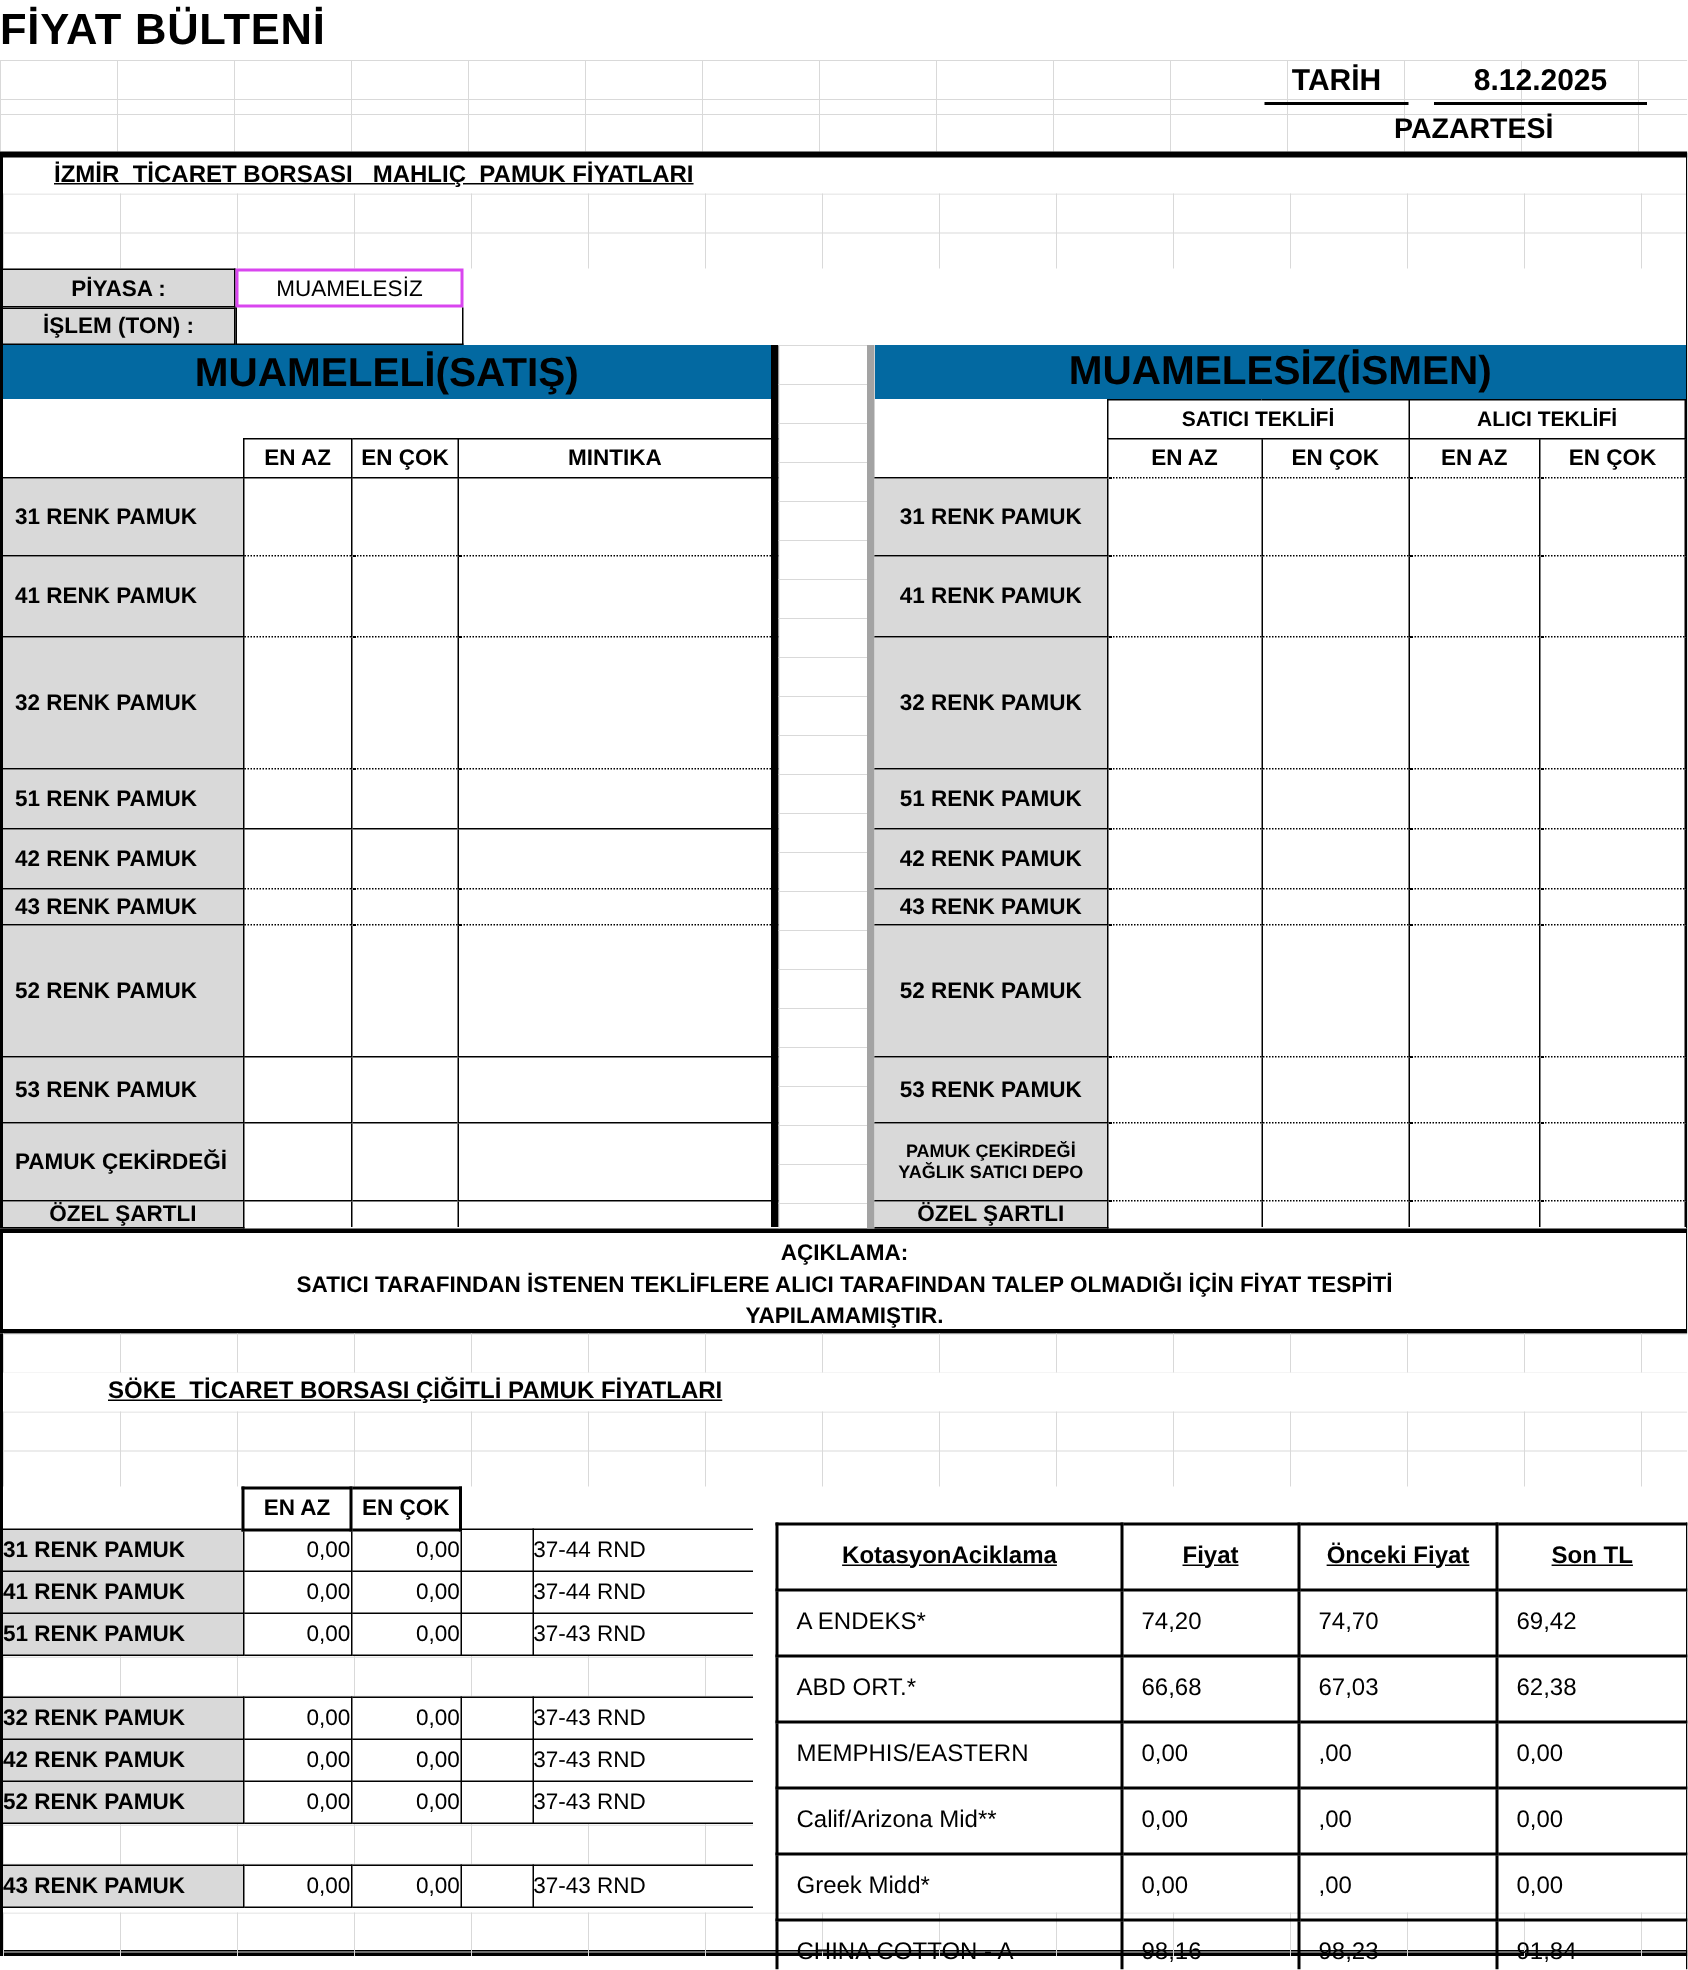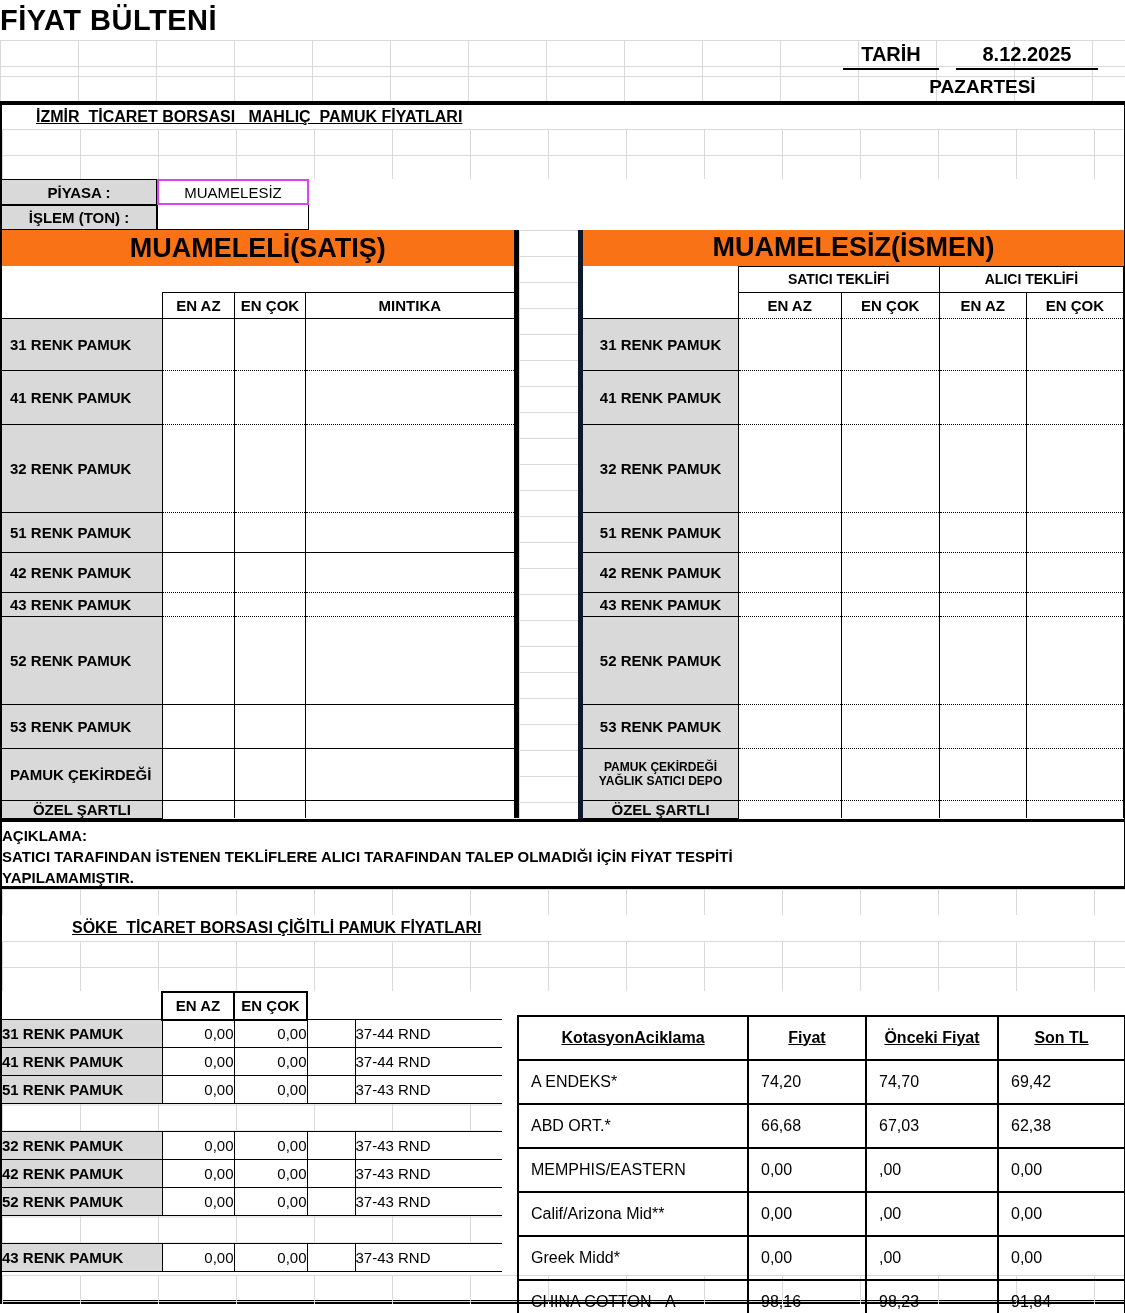--- a/index.html
+++ b/index.html
@@ -34,23 +34,23 @@
   .iz-islem  { height:25px; display:flex; }
   .gray-label { width:155px; background:#d9d9d9; border:1px solid #000; border-left:none;
     display:flex; align-items:center; justify-content:center; font-size:15px; font-weight:bold; }
   .white-val { width:152px; border:2px solid #d946ef; display:flex; align-items:center;
     justify-content:center; font-size:15px; }
   .white-val2 { width:152px; border-left:1px solid #000; border-right:1px solid #000; border-bottom:1px solid #000; }
   
   .tables { display:flex; }
   table.tbl { border-collapse:collapse; table-layout:fixed; }
   table.lt { width:518px; border-right:5px solid #000; }
-  table.rt { width:547px; border-left:5px solid #0f172a; }
+  table.rt { width:547px; border-left:5px solid #a3a3a3; }
   .tbl td { padding:0; vertical-align:middle; font-size:15px; overflow:hidden; }
-  td.bar { background:#f97316; text-align:center; font-size:27px; font-weight:bold; }
+  td.bar { background:#0369a1; text-align:center; font-size:27px; font-weight:bold; }
   tr.barRow { height:36px; }
   tr.blankRow { height:26px; }
   tr.hdrRow { height:26px; }
   td.nob { border:none; }
   td.hc { border:1px solid #000; text-align:center; font-weight:bold; }
   td.hc2 { border:1px solid #000; border-bottom:1px dotted #000; text-align:center; font-weight:bold; }
   td.gh { border:1px solid #000; text-align:center; font-weight:bold; font-size:14px; }
   td.lbl { background:#d9d9d9; border:1px solid #000; border-left:none; font-weight:bold; padding-left:8px; }
   table.rt td.lbl { border-left:1px solid #000; text-align:center; padding-left:0; }
   td.lblc { text-align:center; padding-left:0 !important; }
@@ -58,21 +58,21 @@
   td.dc { border-left:1px solid #000; border-right:1px solid #000; }
   tr.sepdot td.dc { border-top:1px dotted #000; }
   tr.sepsol td.dc { border-top:1px solid #000; }
   tr.t0{height:52px} tr.t1{height:54px} tr.t2{height:88px} tr.t3{height:40px}
   tr.t4{height:40px} tr.t5{height:24px} tr.t6{height:88px} tr.t7{height:44px}
   tr.t8{height:52px} tr.t9{height:16px}
   .tables-gap { width:60px; }
   
   .aciklama { height:70px; border-top:3px solid #000; border-bottom:3px solid #000;
     border-left:2px solid #000; border-right:1px solid #000;
-    text-align:left; padding-top:3px; }
+    text-align:center; padding-top:3px; }
   .aciklama div { font-size:15px; font-weight:bold; line-height:21px; }
   
   .soke-section { position:relative; height:415px; border-left:2px solid #000;
     border-bottom:4px solid #000; }
   .soke-blank1 { height:26px; }
   .soke-heading { height:26px; display:flex; align-items:center; padding-left:70px; }
   .soke-heading span { font-size:16px; font-weight:bold; text-decoration:underline; white-space:pre; }
   .soke-blank2 { height:50px; }
   .bottom-tables { position:relative; height:284px; }
   table.st { border-collapse:collapse; table-layout:fixed; width:500px; position:absolute; left:0; top:0; }

